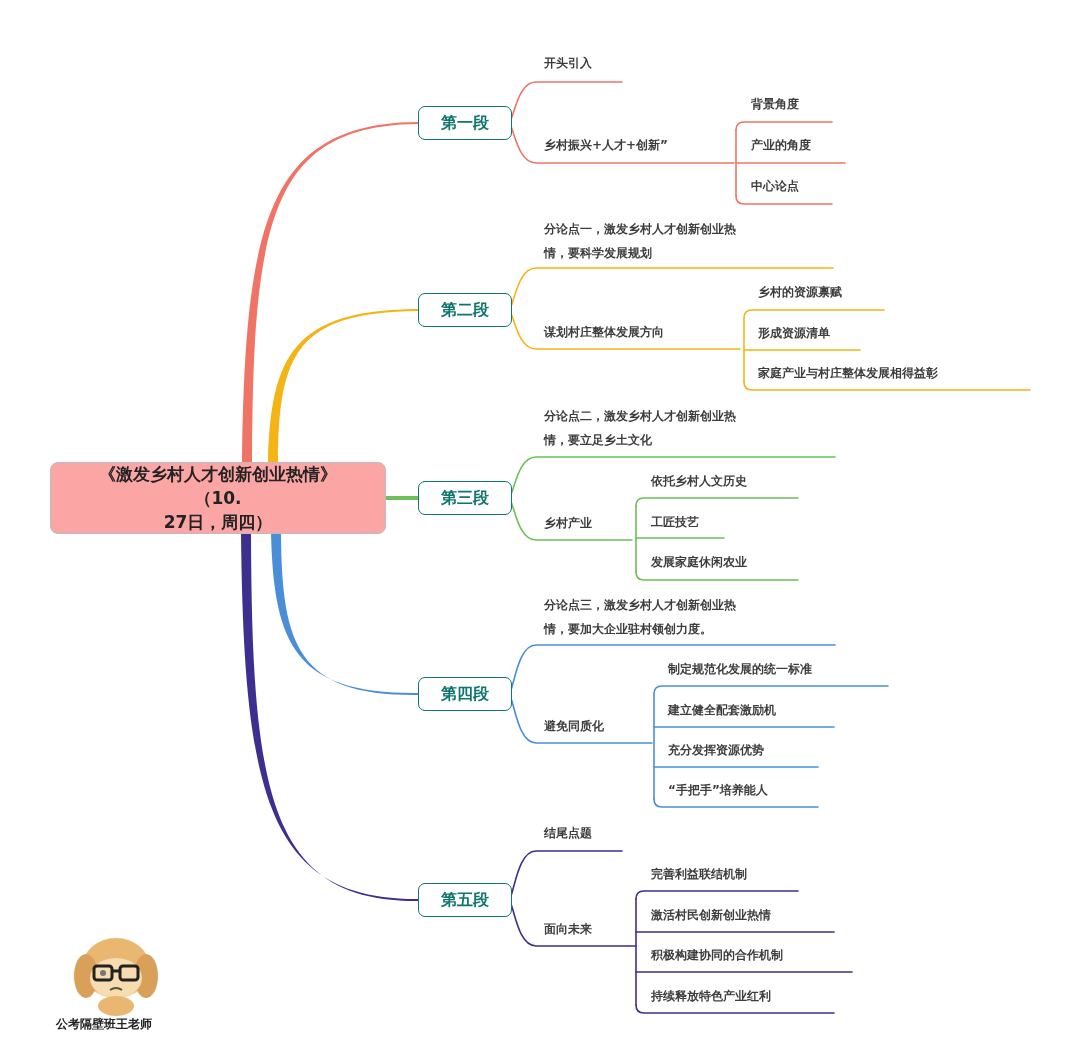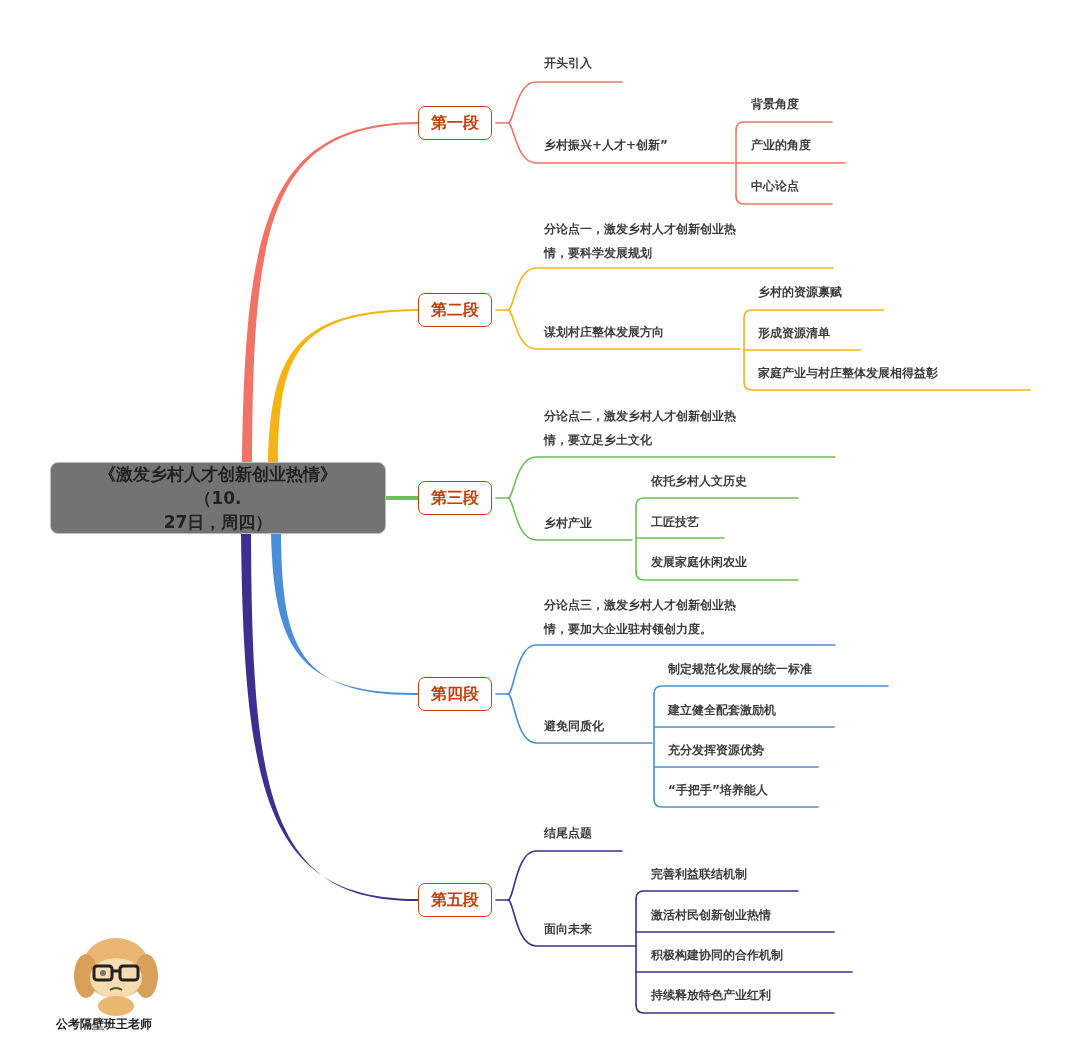--- a/index.html
+++ b/index.html
@@ -2,30 +2,30 @@
 <html><head>
 <meta charset="utf-8">
 <style>
   html, body { margin: 0; padding: 0; background: #ffffff; }
   body { width: 1080px; height: 1063px; position: relative; overflow: hidden;
          font-family: "DejaVu Sans", "Liberation Sans", sans-serif; }
   #canvas { position: absolute; left: 0; top: 0; width: 1080px; height: 1063px; }
   svg#lines { position: absolute; left: 0; top: 0; width: 1080px; height: 1063px; }
   .root {
     position: absolute; left: 50px; top: 462px; width: 336px; height: 72px;
-    border: 1.5px solid #b9bcc2; border-radius: 8px; background: #737373;
+    border: 1.5px solid #b9bcc2; border-radius: 8px; background: #fca5a5;
     box-sizing: border-box; display: flex; align-items: center; justify-content: center;
     text-align: center; font-weight: bold; font-size: 17px; color: #222; line-height: 24px;
     padding: 0 30px;
   }
   .sec {
-    position: absolute; width: 74px; height: 34px; box-sizing: border-box;
+    position: absolute; width: 94px; height: 34px; box-sizing: border-box;
     border: 1.5px solid; border-radius: 7px; background: #fff;
     display: flex; align-items: center; justify-content: center;
-    font-weight: bold; font-size: 16px; color: #c2410c; text-align: right;
+    font-weight: bold; font-size: 16px; color: #0f766e; text-align: right;
   }
   .lbl { position: absolute; font-weight: bold; font-size: 12px; color: #3d3d3d;
          white-space: nowrap; line-height: 22px; }
   .mascot { position: absolute; left: 66px; top: 928px; width: 100px; height: 88px; }
   .mascot-caption { position: absolute; left: 56px; top: 1016px; font-size: 12px; font-weight: bold;
                     color: #222; white-space: nowrap; }
 </style>
 </head>
 <body>
 
@@ -113,21 +113,21 @@
   <div class="lbl" style="left:668px;top:699px;">建立健全配套激励机</div>
   <div class="lbl" style="left:668px;top:739px;">充分发挥资源优势</div>
   <div class="lbl" style="left:668px;top:779px;">“手把手”培养能人</div>
 
   <div class="sec" style="left:418px;top:883px;font-family:Liberation Serif, serif;">第五段</div>
   <div class="lbl" style="left:544px;top:822px;text-align:right;">结尾点题</div>
   <div class="lbl" style="left:544px;top:918px;">面向未来</div>
   <div class="lbl" style="left:651px;top:863px;">完善利益联结机制</div>
   <div class="lbl" style="left:651px;top:904px;">激活村民创新创业热情</div>
   <div class="lbl" style="left:651px;top:944px;">积极构建协同的合作机制</div>
-  <div class="lbl" style="left:651px;top:985px;font-family:Liberation Mono, monospace;">持续释放特色产业红利</div>
+  <div class="lbl" style="left:651px;top:985px;">持续释放特色产业红利</div>
 
   <svg class="mascot" viewBox="0 0 100 88">
     <ellipse cx="50" cy="40" rx="34" ry="30" fill="#e9b772"></ellipse>
     <ellipse cx="20" cy="48" rx="12" ry="22" fill="#d9a05a"></ellipse>
     <ellipse cx="80" cy="48" rx="12" ry="22" fill="#d9a05a"></ellipse>
     <ellipse cx="50" cy="50" rx="26" ry="20" fill="#f6dcb0"></ellipse>
     <rect x="28" y="38" width="18" height="14" rx="3" fill="none" stroke="#222" stroke-width="3"></rect>
     <rect x="54" y="38" width="18" height="14" rx="3" fill="none" stroke="#222" stroke-width="3"></rect>
     <line x1="46" y1="43" x2="54" y2="43" stroke="#222" stroke-width="3"></line>
     <circle cx="37" cy="45" r="3" fill="#777"></circle>

